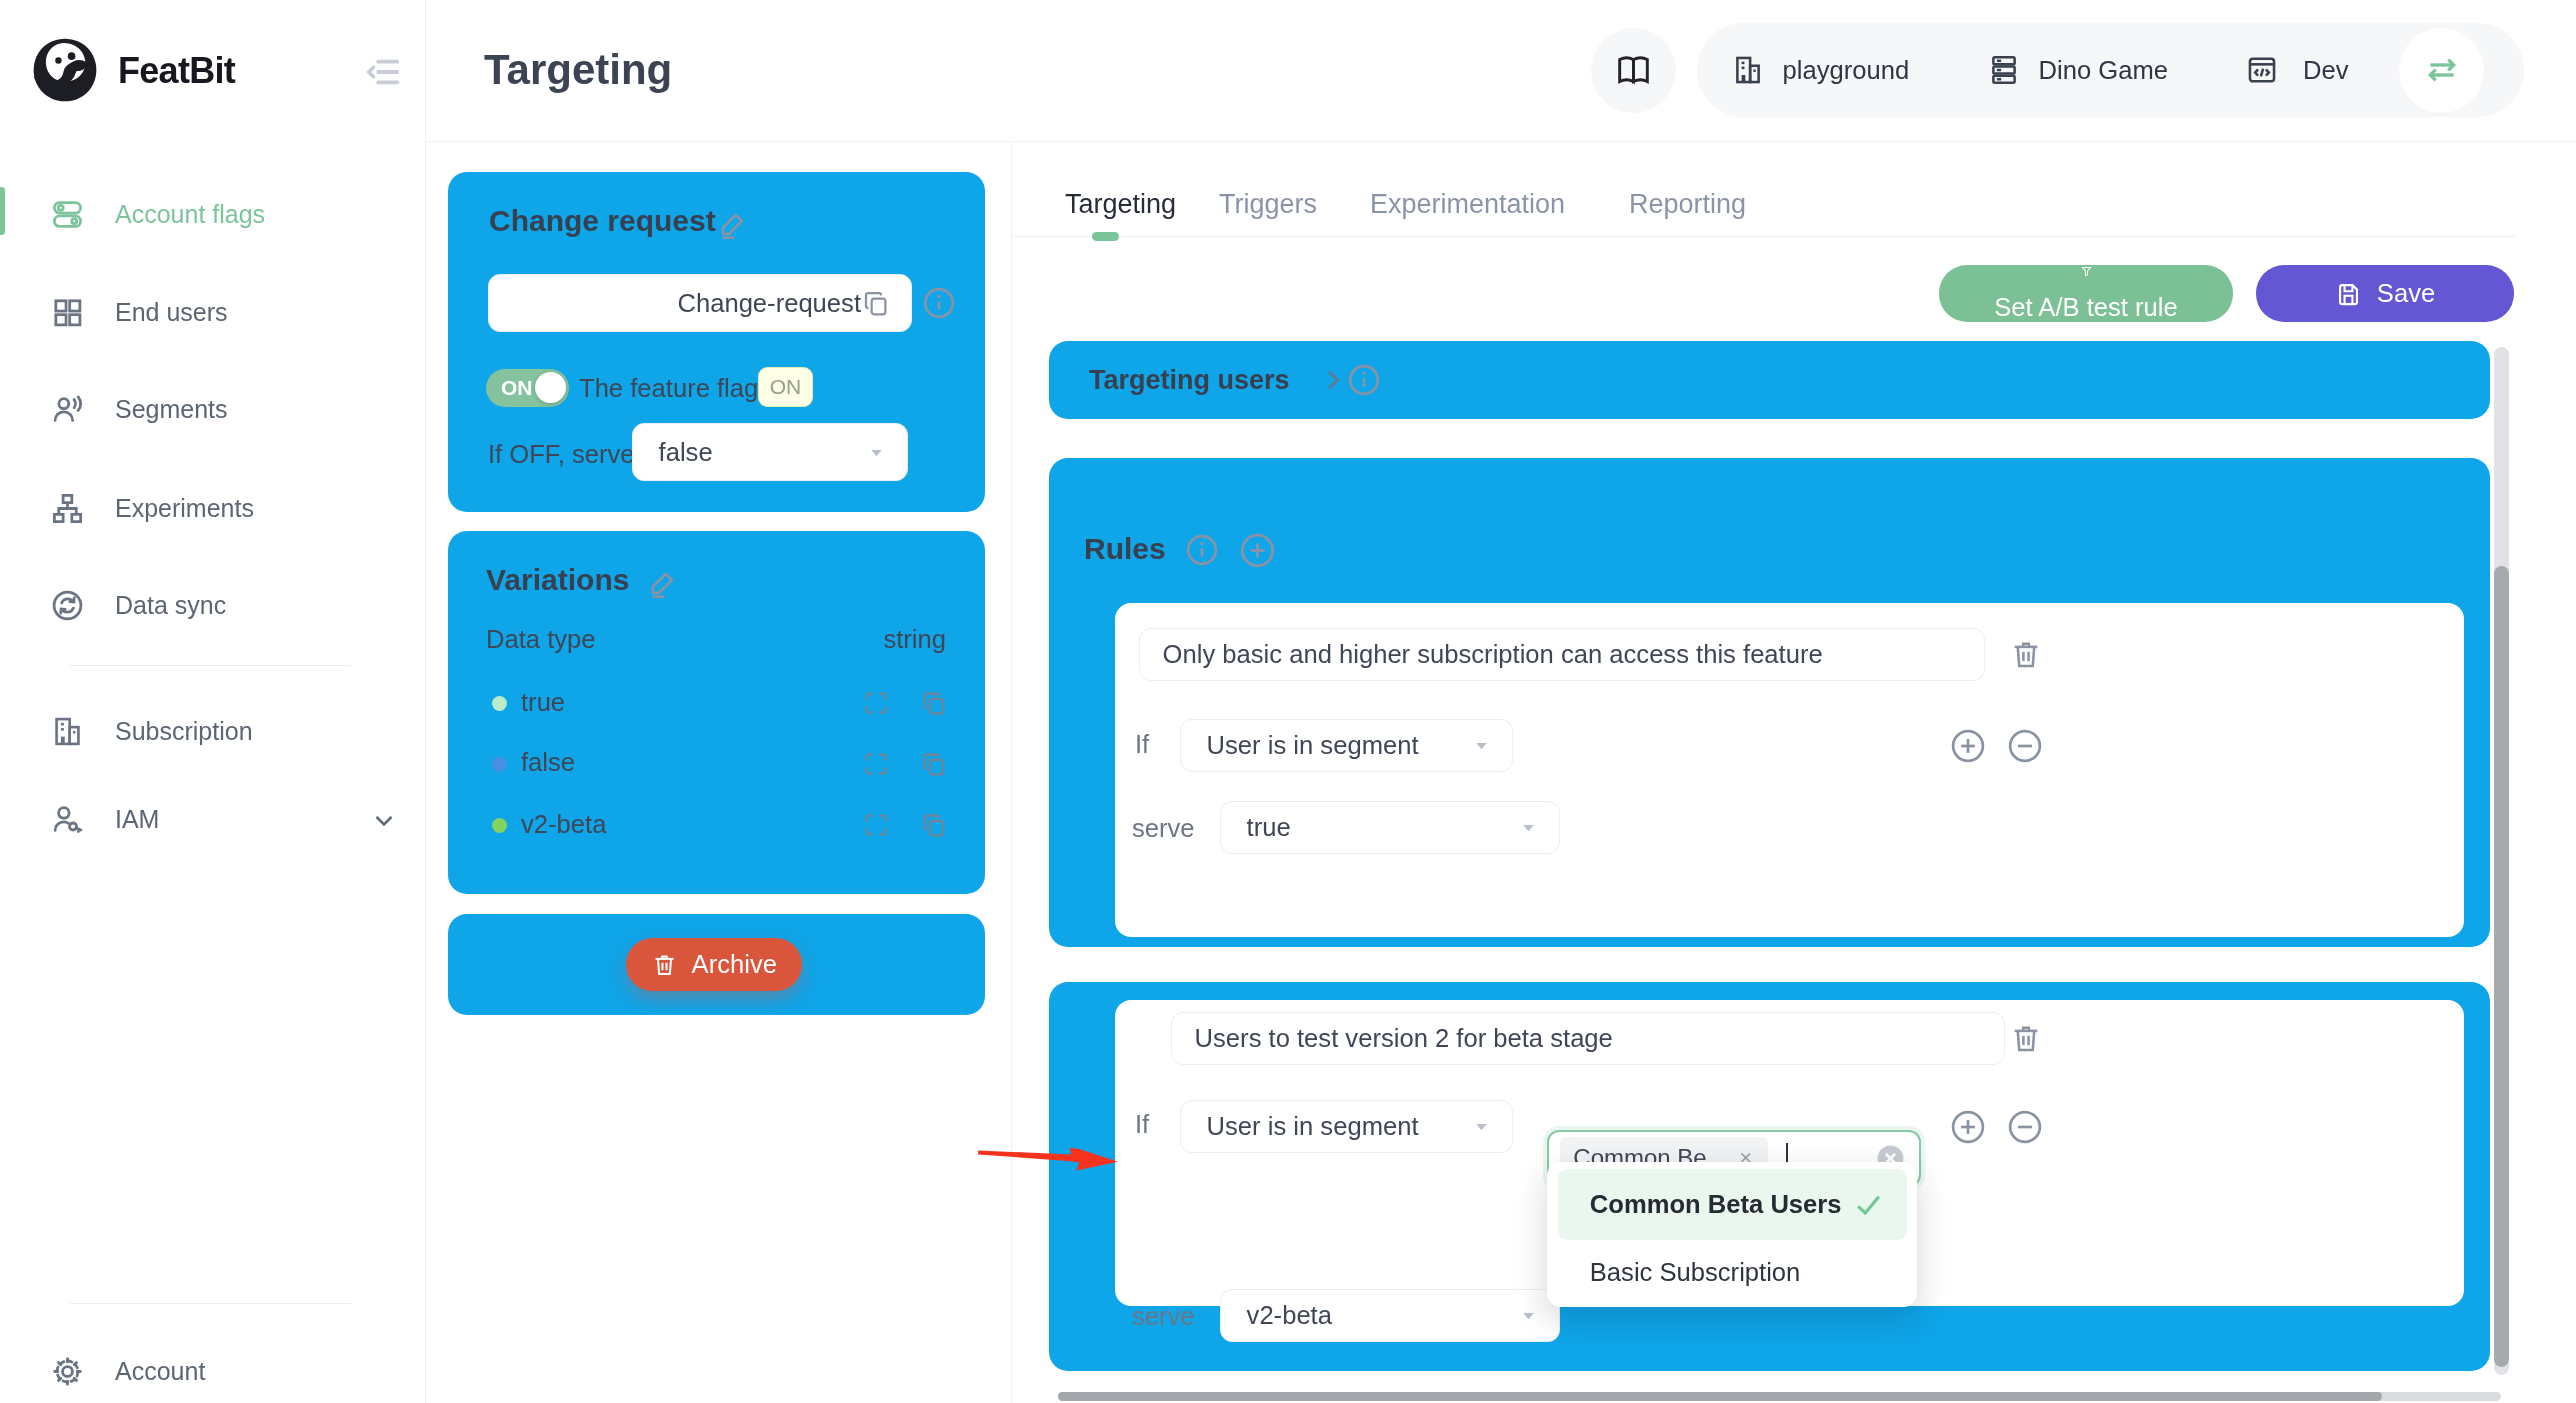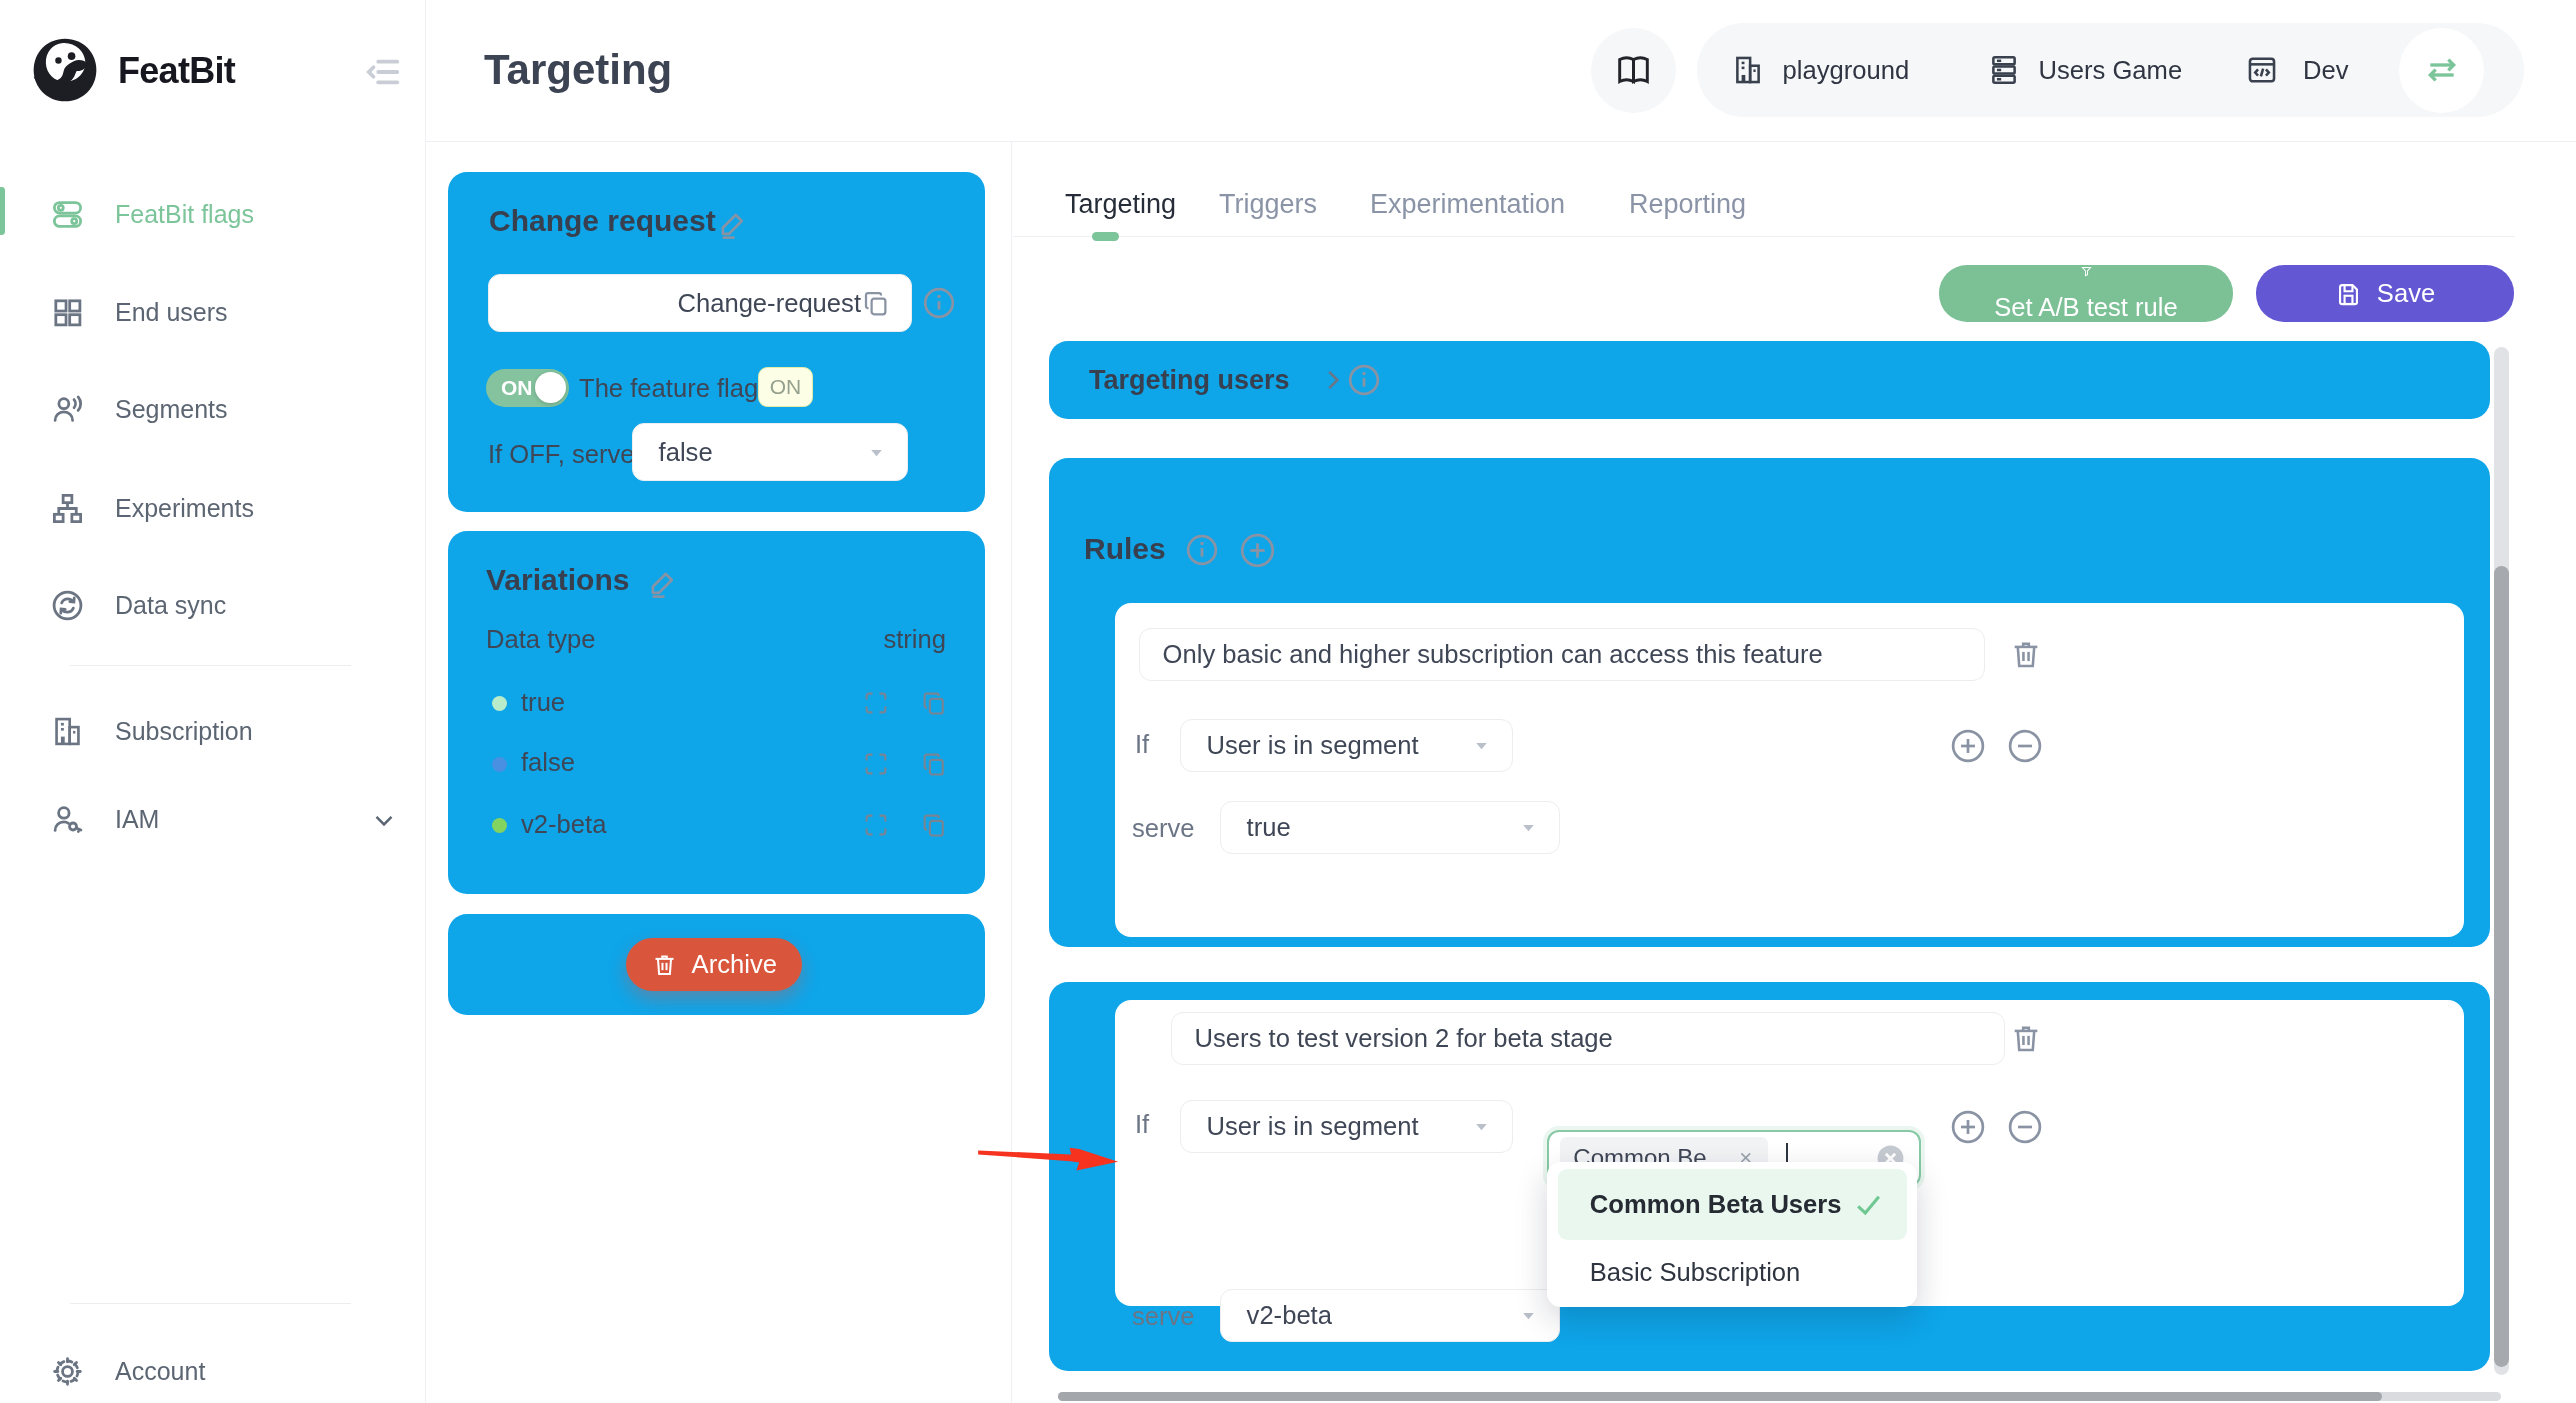--- a/index.html
+++ b/index.html
@@ -213,21 +213,21 @@
 
   <div class="abs nav-item active" style="top:185px;">
     <span class="nicon">
       <svg viewBox="0 0 24 24" width="35" height="35" fill="none" stroke="currentColor" stroke-width="1.9">
         <rect x="3" y="3.8" width="18" height="7.2" rx="3.6"></rect>
           <circle cx="7.4" cy="7.4" r="1.7"></circle>
         <rect x="3" y="13" width="18" height="7.2" rx="3.6"></rect>
           <circle cx="16.6" cy="16.6" r="1.7"></circle>
       </svg>
     </span>
-    <span>FeatBit flags</span>
+    <span>Account flags</span>
   </div>
 
   <div class="abs nav-item" style="top:283px;">
     <span class="nicon">
       <svg viewBox="0 0 24 24" width="35" height="35" fill="none" stroke="currentColor" stroke-width="1.9">
         <rect x="4" y="4" width="7" height="7"></rect>
           <rect x="13.5" y="4" width="7" height="7"></rect>
         <rect x="4" y="13.5" width="7" height="7"></rect>
           <rect x="13.5" y="13.5" width="7" height="7"></rect>
       </svg>
@@ -327,21 +327,21 @@
     <div class="abs env-item" style="left:34px;">
       <svg viewBox="0 0 24 24">
           <use href="#i-building"></use>
         </svg>
       <span>playground</span>
     </div>
     <div class="abs env-item" style="left:290px;">
       <svg viewBox="0 0 24 24">
           <use href="#i-stack"></use>
         </svg>
-      <span>Users Game</span>
+      <span>Dino Game</span>
     </div>
     <div class="abs env-item" style="left:548px;gap:24px;">
       <svg viewBox="0 0 24 24">
           <use href="#i-codewin"></use>
         </svg>
       <span>Dev</span>
     </div>
     <div class="abs swap-btn">
       <svg viewBox="0 0 24 24">
           <use href="#i-swap"></use>

